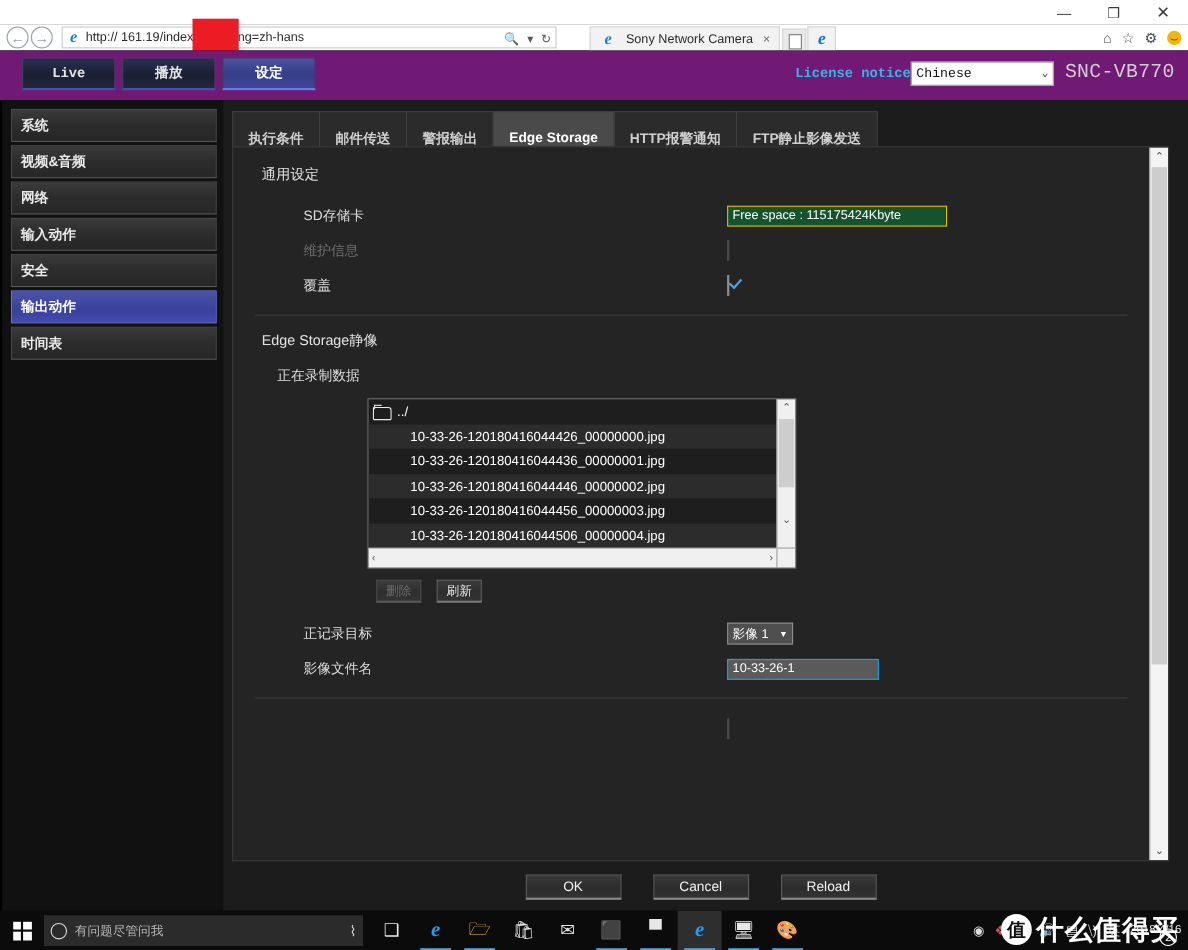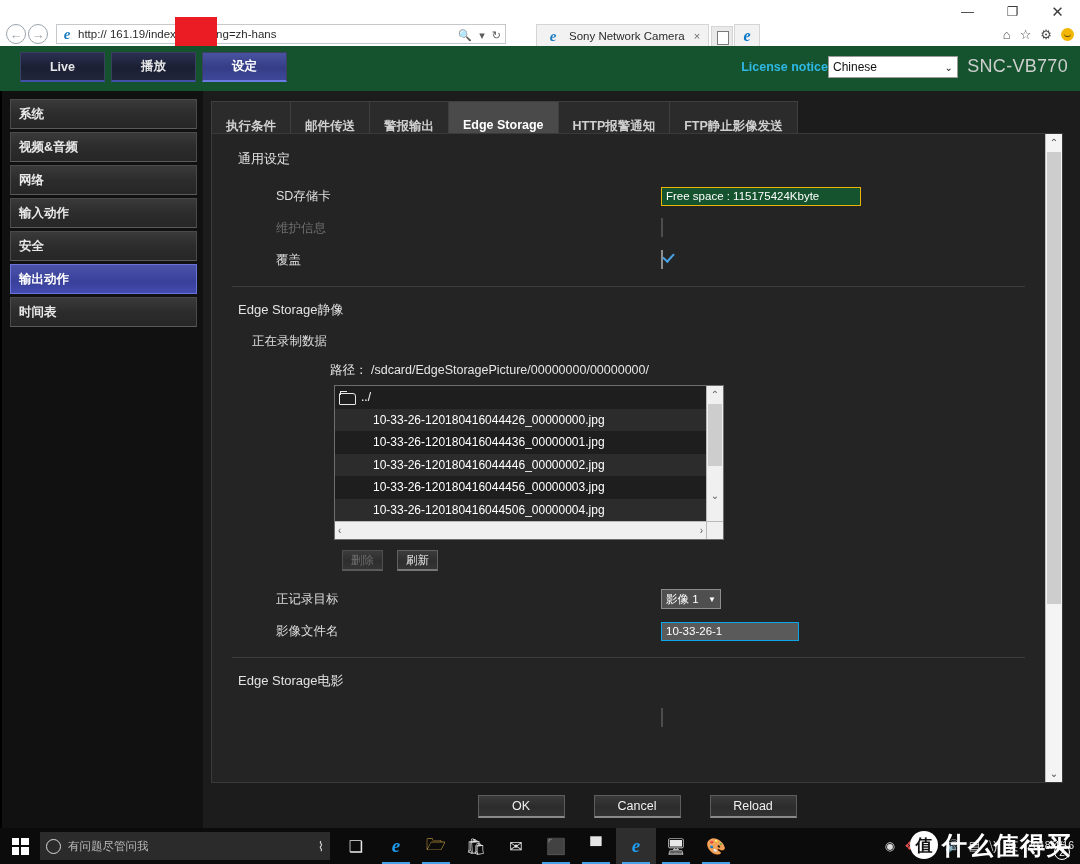--- a/index.html
+++ b/index.html
@@ -99,21 +99,22 @@
     border-bottom: 1.2px solid #5a4400; border-radius: 0 0 7px 7px;
   }
 
   
   .page {
     position: absolute; left: 0; top: 46px; width: 1080px; height: 782px;
     background: #000;
   }
   .cam-header {
     position: absolute; left: 0; top: 0; width: 1080px; height: 45px;
-    background: #14532d;
+    background: #701a75;
+    font-family: Liberation Mono, monospace;
   }
   .mode-tabs { position: absolute; left: 20px; top: 6px; display: flex; gap: 6px; }
   .mode-tab {
     width: 85px; height: 30px;
     background: linear-gradient(180deg,#2a3050 0%, #1b1f33 55%, #22263c 100%);
     border: 1px solid #3a4060; border-bottom: 2px solid #4150a8;
     color: #e6e6e6; font-size: 12.5px; font-weight: bold;
     display: flex; align-items: center; justify-content: center;
   }
   .mode-tab.active {
@@ -479,24 +480,20 @@
             <span class="field-col">
               <span class="chk checked"></span>
             </span>
           </div>
 
           <div class="sec-rule"></div>
 
           <div class="sec-title">Edge Storage静像</div>
           <div class="sub-head">正在录制数据</div>
 
-          <div class="path-row">
-            <span>路径：</span>
-            <span>/sdcard/EdgeStoragePicture/00000000/00000000/</span>
-          </div>
 
           <div class="filelist">
             <div class="fl-rows">
               <div class="fl-row first">
                 <span class="folder-icon"></span>
                 <span>../</span>
               </div>
               <div class="fl-row alt">
                   <span class="fname">10-33-26-120180416044426_00000000.jpg</span>
                 </div>
@@ -547,21 +544,20 @@
 
           <div class="row">
             <span class="lbl indent1">影像文件名</span>
             <span class="field-col">
               <span class="text-input">10-33-26-1</span>
             </span>
           </div>
 
           <div class="sec-rule"></div>
 
-          <div class="sec-title">Edge Storage电影</div>
 
           <div class="row">
             <span class="lbl indent1" style="color:#6f6f6f;">&nbsp;</span>
             <span class="field-col">
               <span class="empty-box" style="width:42px;"></span>
             </span>
           </div>
 
         </div>
 

